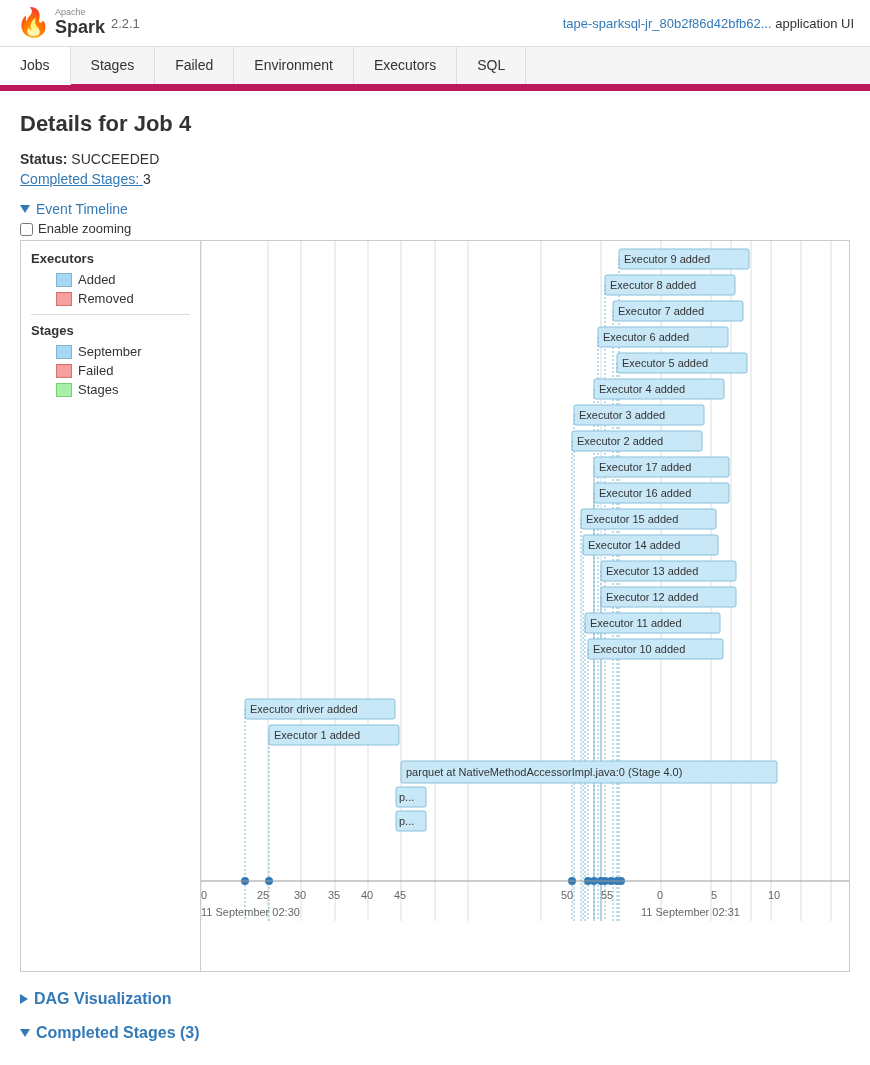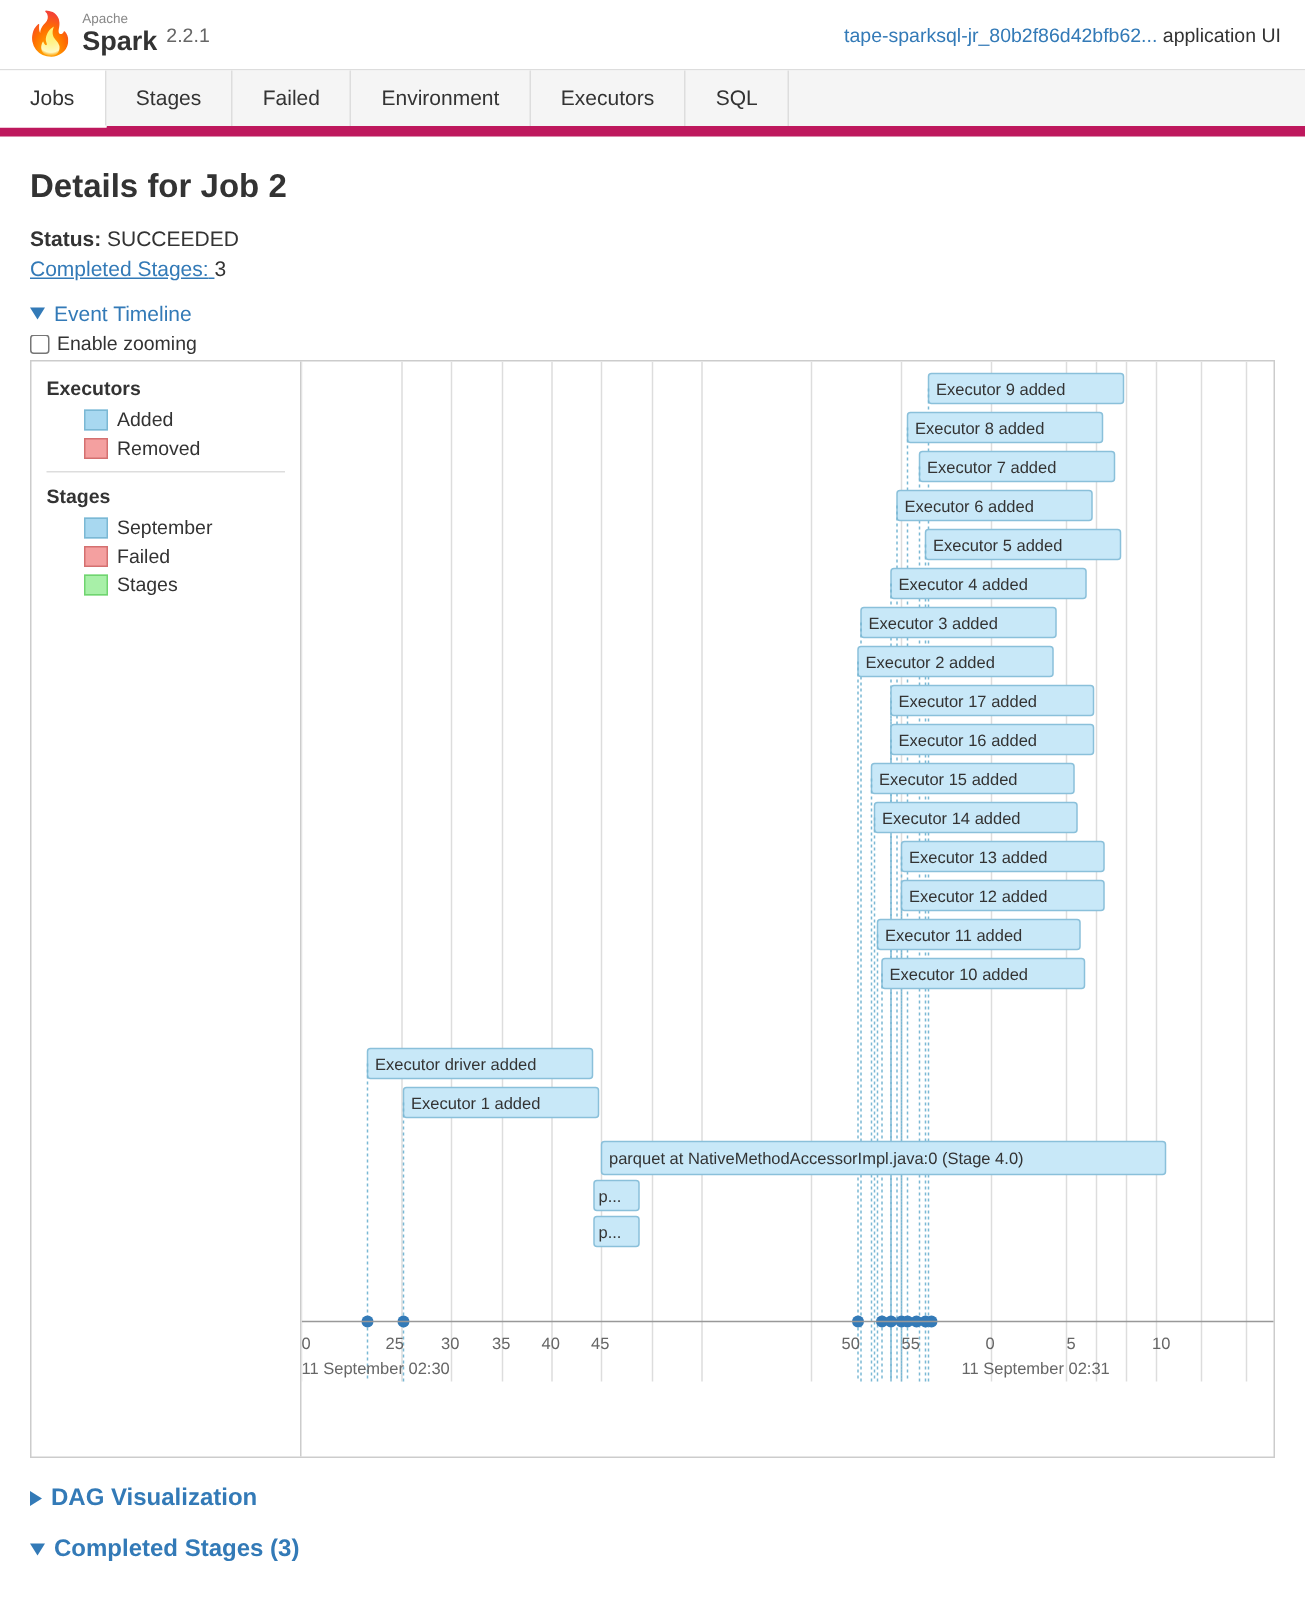--- a/index.html
+++ b/index.html
@@ -81,21 +81,21 @@
 <nav>
   <a href="#" class="active">Jobs</a>
   <a href="#">Stages</a>
   <a href="#">Failed</a>
   <a href="#">Environment</a>
   <a href="#">Executors</a>
   <a href="#">SQL</a>
 </nav>
 
 <div class="content">
-  <h1>Details for Job 2</h1>
+  <h1>Details for Job 4</h1>
 
   <div class="status-line">
     <strong>Status:</strong>
     <span>SUCCEEDED</span>
   </div>
   <div class="status-line">
     <a class="completed-stages-link">
       <span>Completed Stages:</span>
     </a>
     <span>3</span>

